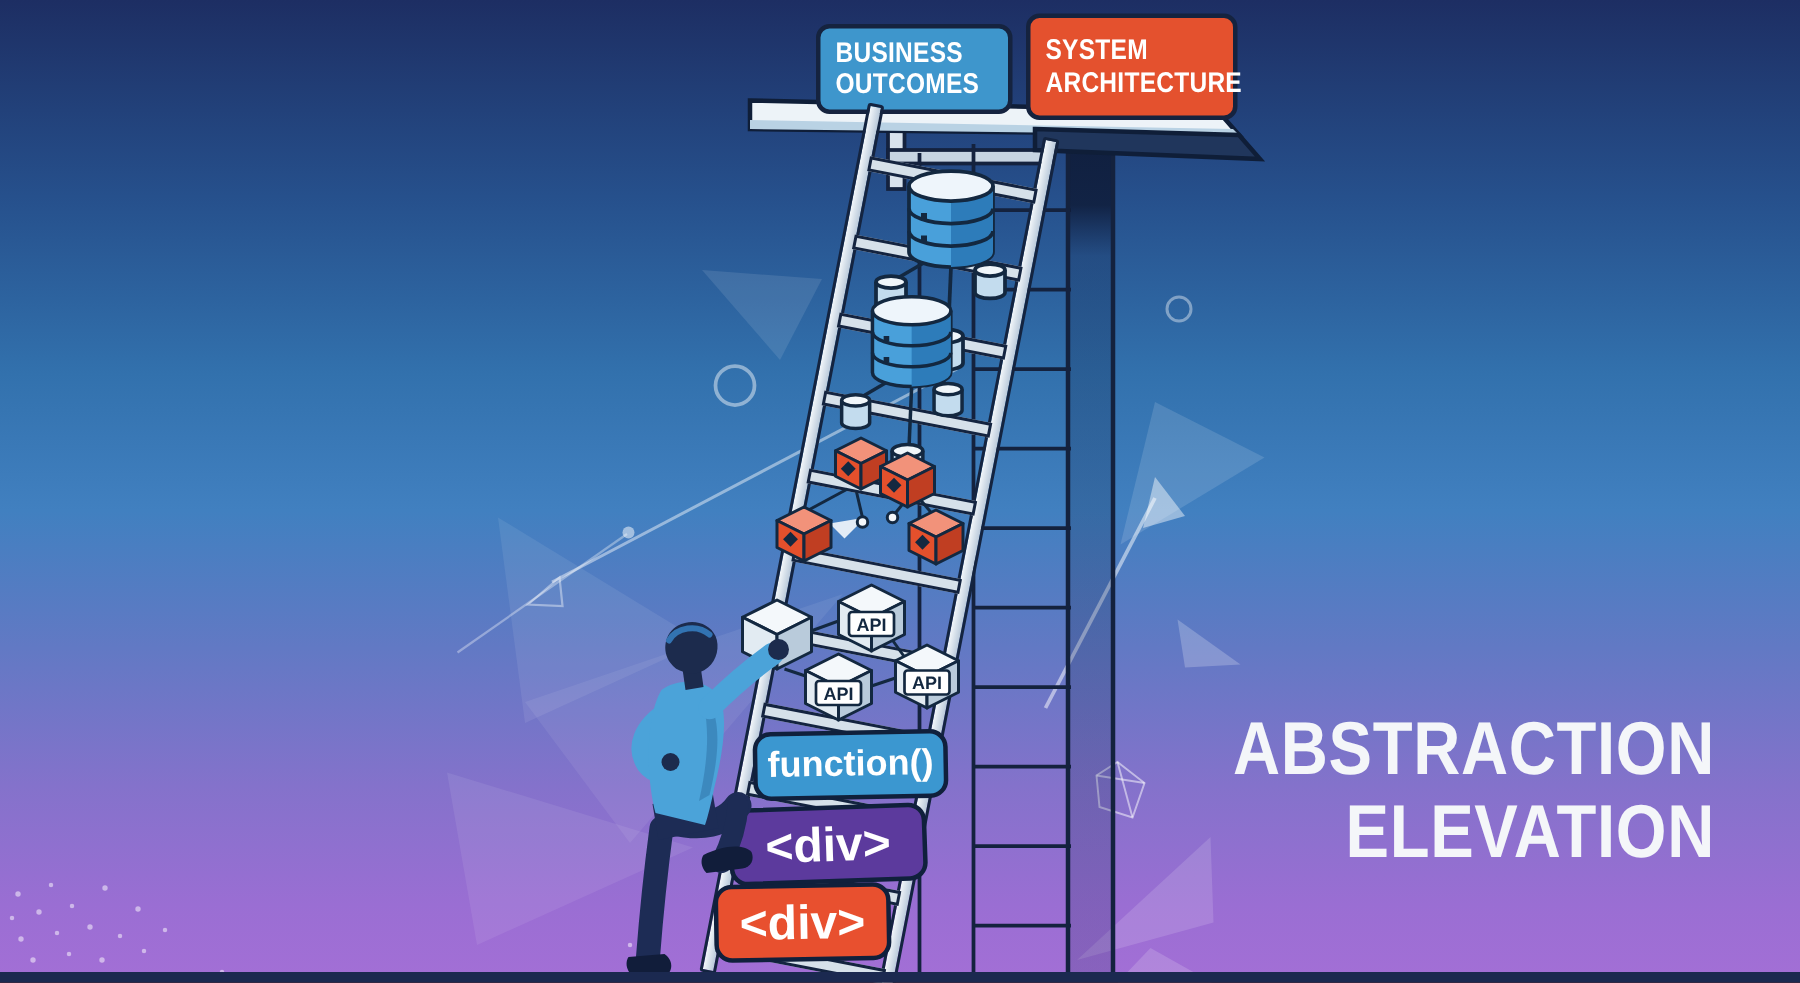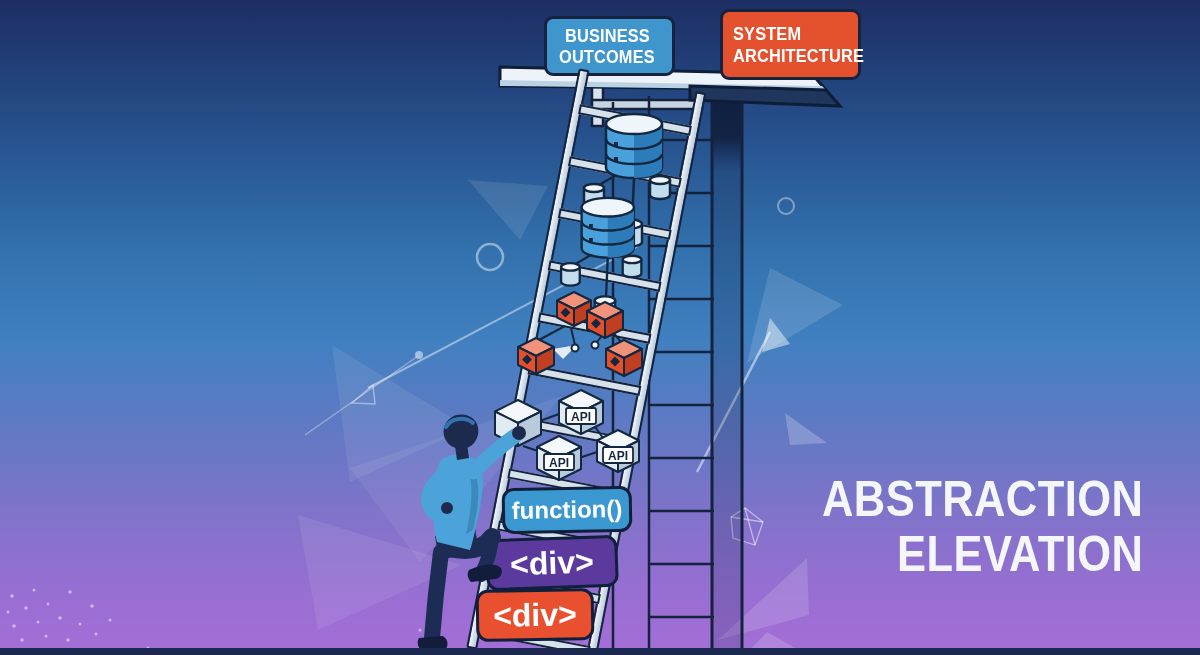--- a/index.html
+++ b/index.html
@@ -10,22 +10,22 @@
   }
   .abs{position:absolute;}
   svg{display:block;overflow:visible;}
   
   .ground{left:0;bottom:0;width:1200px;height:7px;background:#1b2950;z-index:60;}
   
   .sign{z-index:16;border:3px solid #15233f;border-radius:9px;color:#fff;
         font-weight:bold;line-height:1.12;display:flex;flex-direction:column;justify-content:center;
         padding-left:10px;letter-spacing:.2px;}
   .sign .ln{transform:scaleX(.86);transform-origin:left center;white-space:nowrap;font-size:19px;}
-  .sign-blue{left:544px;top:16px;width:115px;height:54px;background:#3e96cc;align-items:center;}
-  .sign-red{left:684px;top:9px;width:125px;height:65px;background:#e4512e;margin-left:36px;}
+  .sign-blue{left:544px;top:16px;width:115px;height:54px;background:#3e96cc;}
+  .sign-red{left:684px;top:9px;width:125px;height:65px;background:#e4512e;}
   
   .ladder{left:466px;top:70px;width:130px;height:590px;z-index:20;
           transform:rotate(11deg);transform-origin:65px 585px;}
   .rail{position:absolute;top:0;width:11px;height:100%;
         background:linear-gradient(90deg,#f3f7fa,#b9c9da);
         border:2.5px solid #142440;border-radius:2px;box-sizing:border-box;}
   .rail.left{left:0;} .rail.right{right:0;}
   .rung{position:absolute;left:8px;right:8px;height:10px;background:#d6e1ea;
         border:2.5px solid #142440;box-sizing:border-box;}
   

